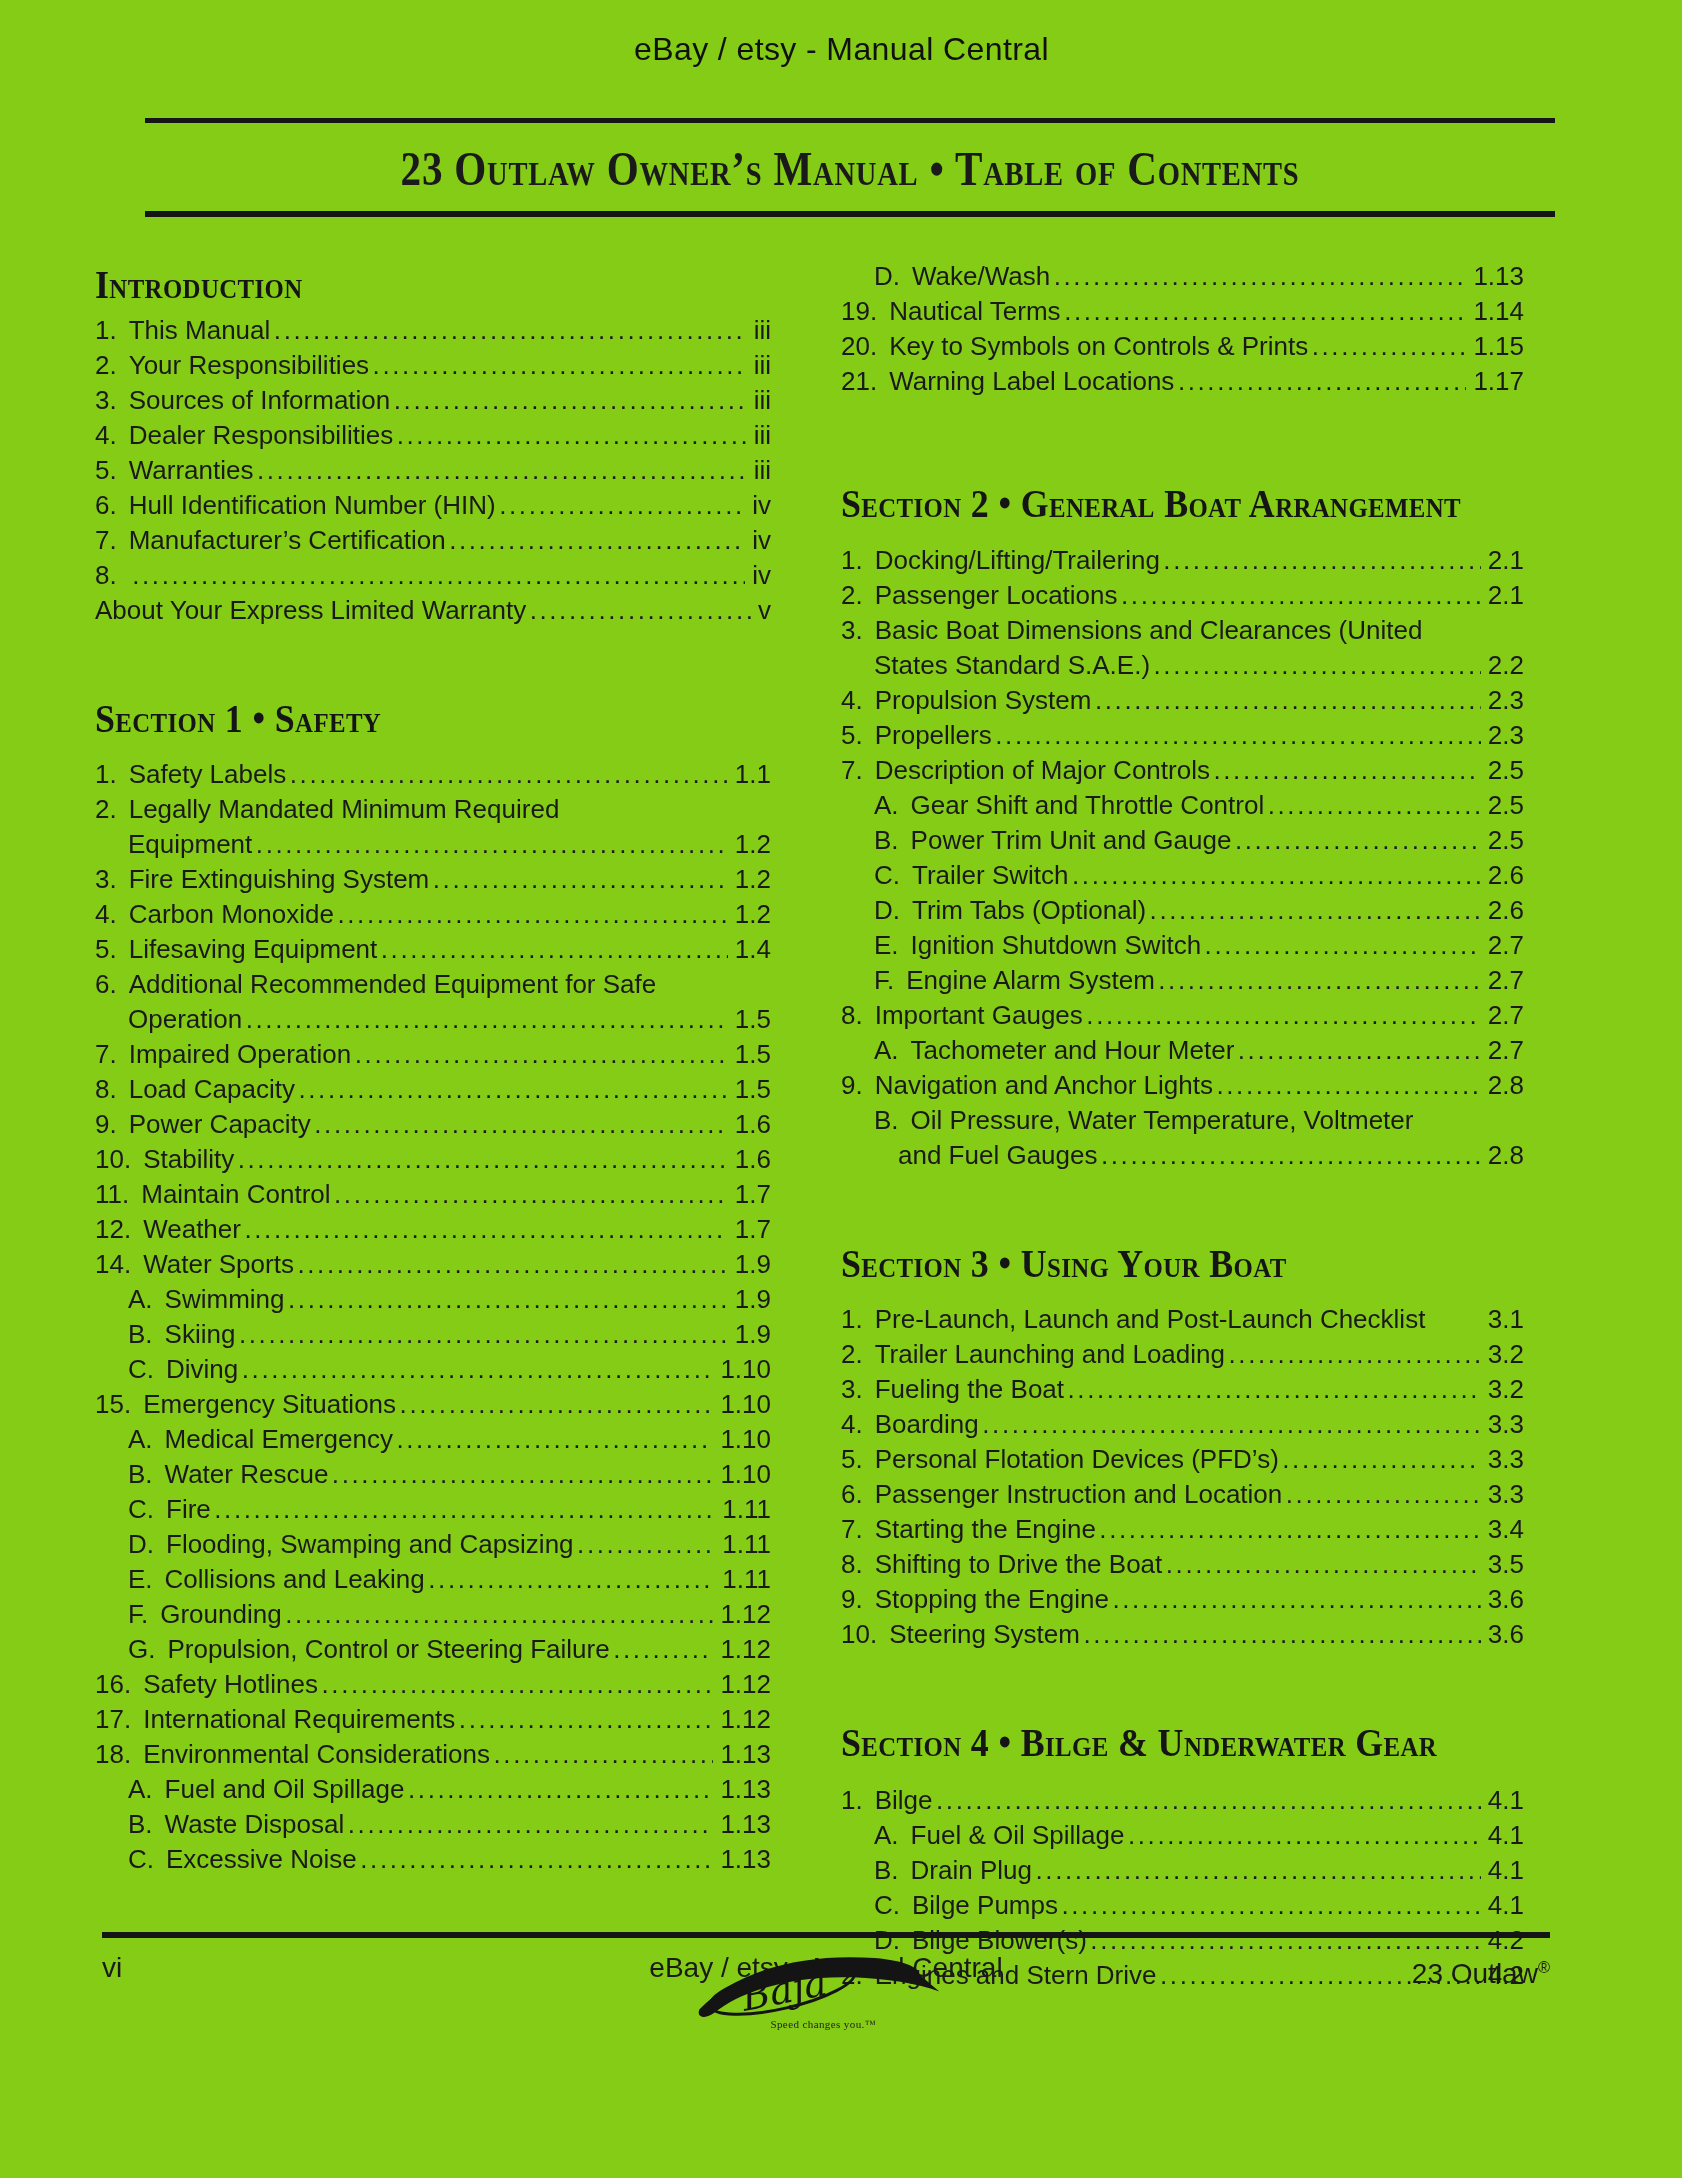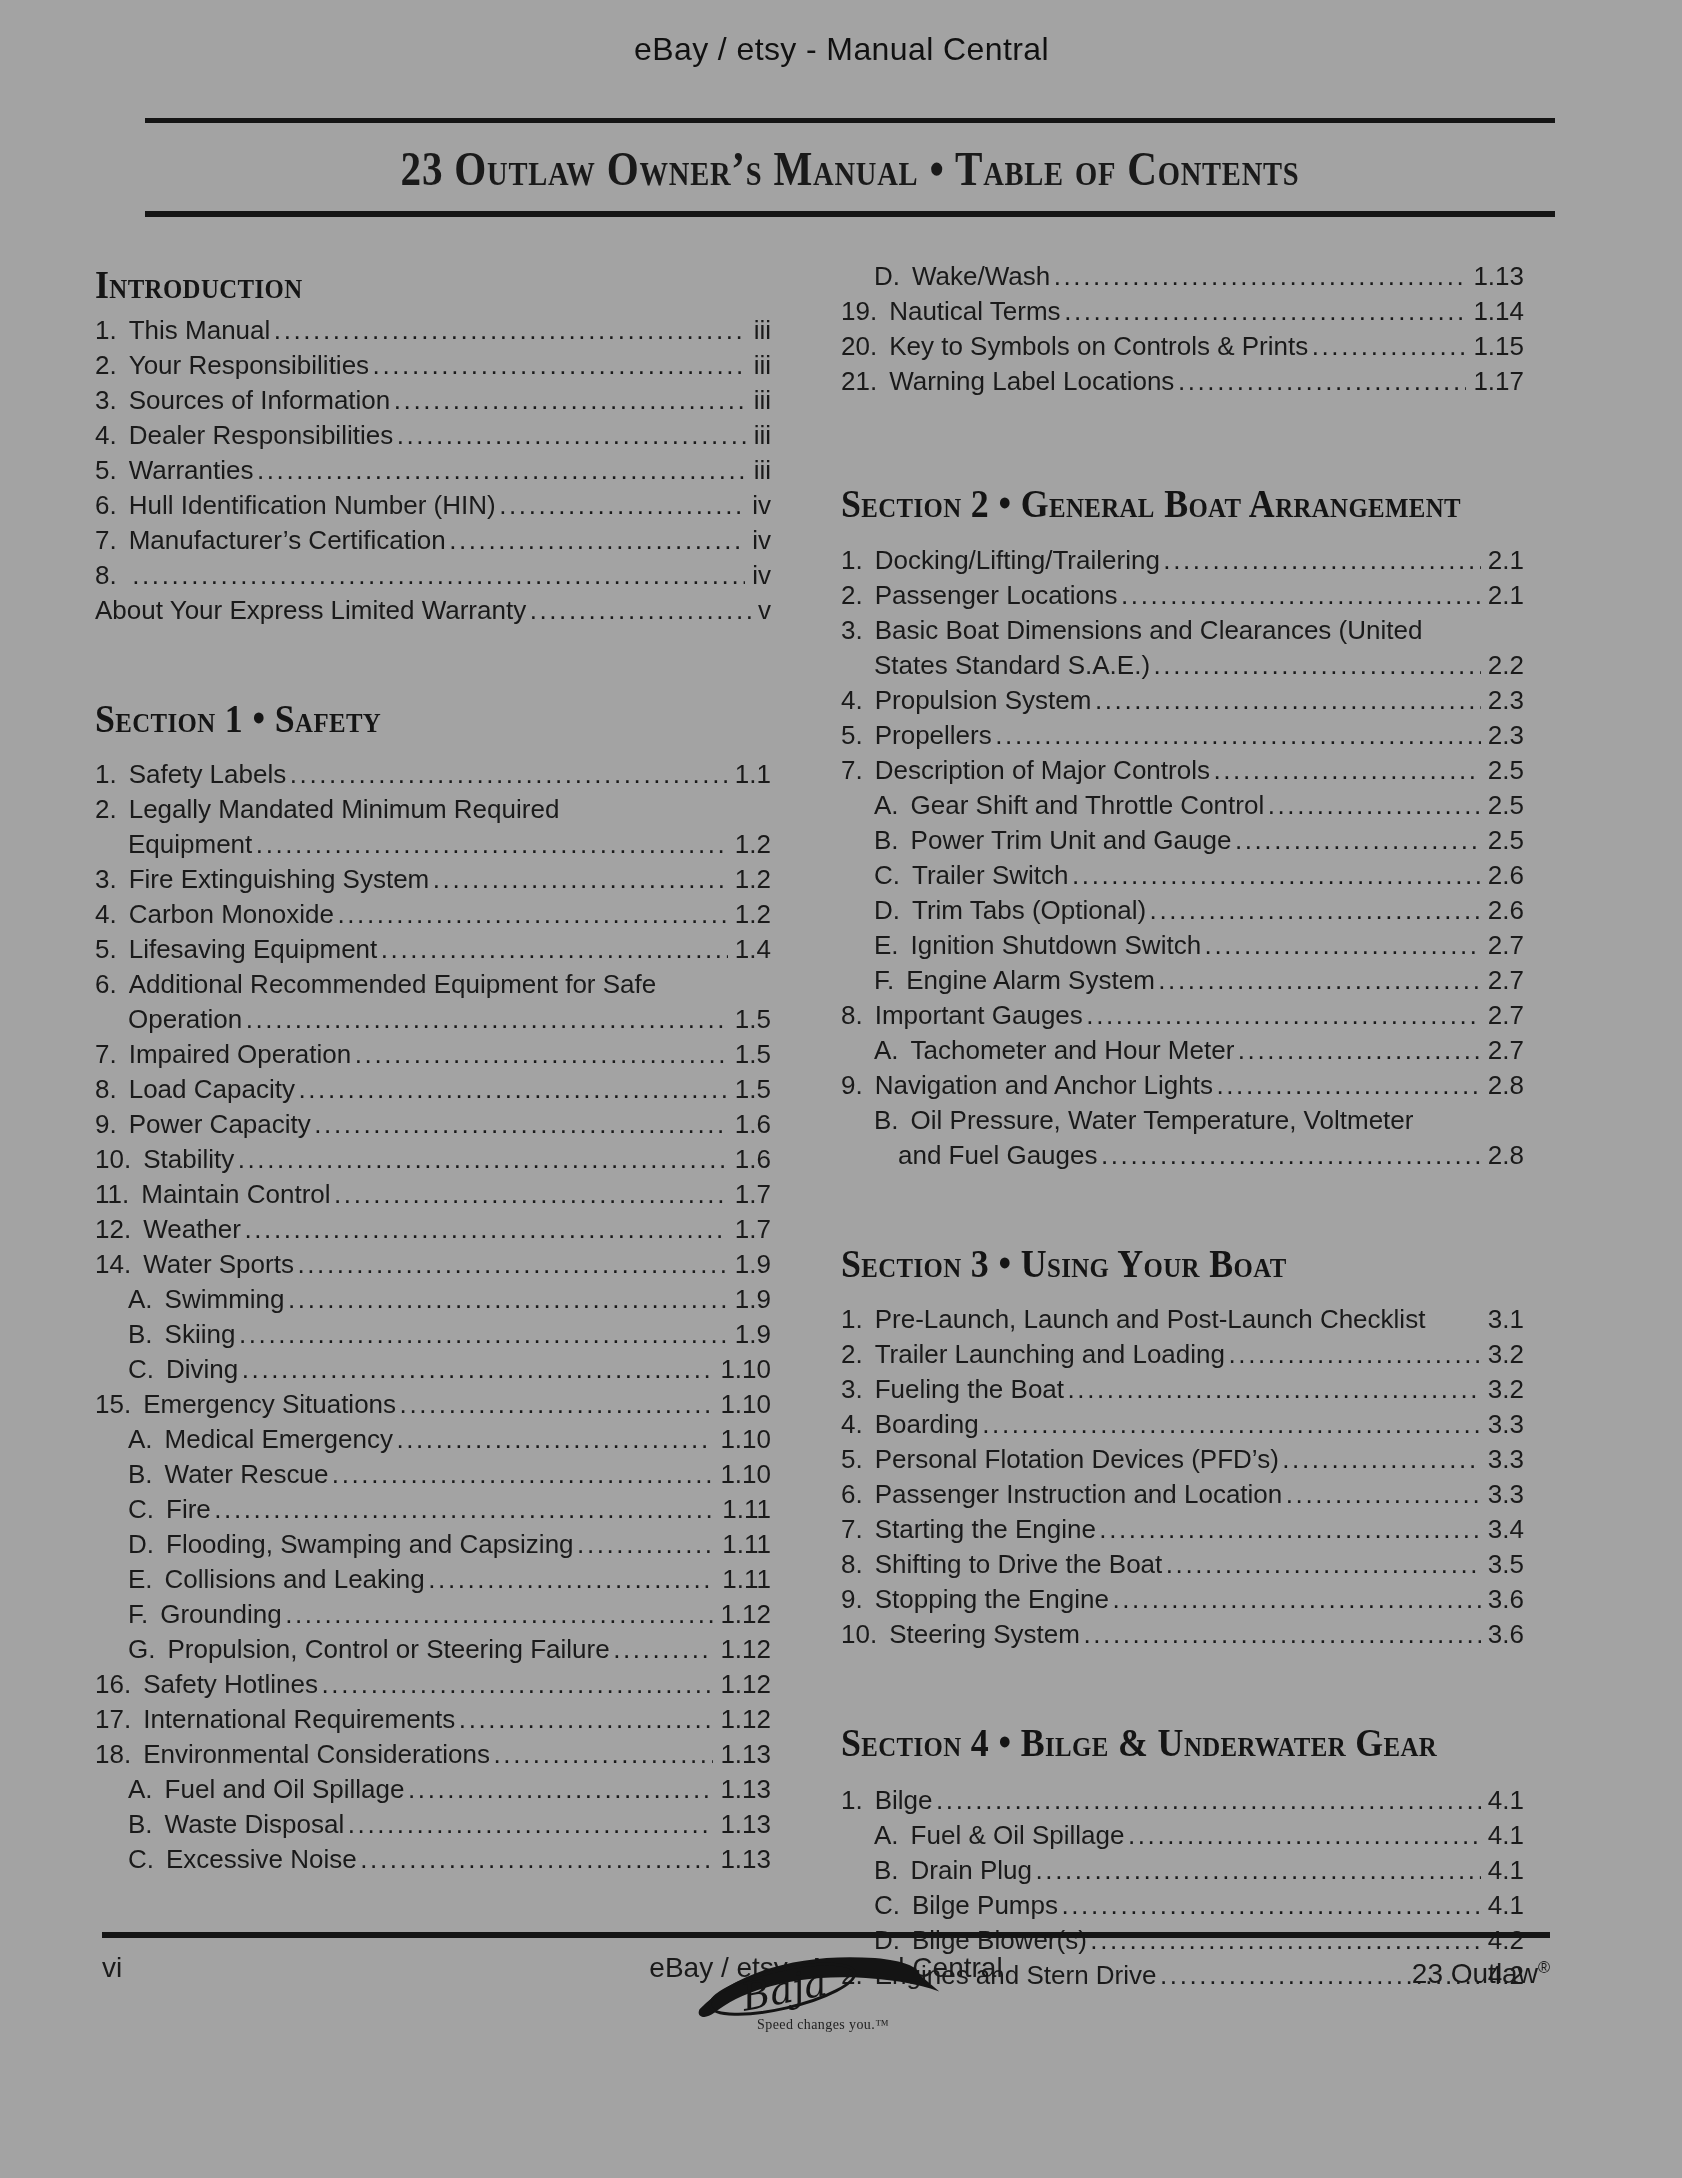--- a/index.html
+++ b/index.html
@@ -1,20 +1,20 @@
 <!DOCTYPE html>
 <html style="font-size:14px"><head>
 <meta charset="utf-8">
 <style>
   * { margin:0; padding:0; box-sizing:border-box; }
   html,body { background:#e8e8e8; }
   .page {
     position:relative;
     width:1683px; height:2178px;
-    background:#a3a3a3;
+    background:#84cc16;
     color:#1a1a1a;
     font-family:"Liberation Sans", sans-serif;
     overflow:hidden;
     margin:0 auto;
   }
   
   .page-header {
     padding-top:31px;
     text-align:center;
     font-size:32px;
@@ -117,21 +117,21 @@
     position:absolute;
     left:50%; top:-3.5px;
     transform:translateX(-53%);
     width:294px;
     text-align:center;
     pointer-events:none;
   }
   .baja-logo svg { display:block; width:294px; height:74px; }
   .logo-tagline {
     font-family:"Liberation Serif", serif;
-    font-size:14px;
+    font-size:11px;
     letter-spacing:0.4px;
     color:#222;
     margin-top:-14px;
     margin-left:12px;
   }
 </style>
 </head>
 <body>
 
 <div class="page">

